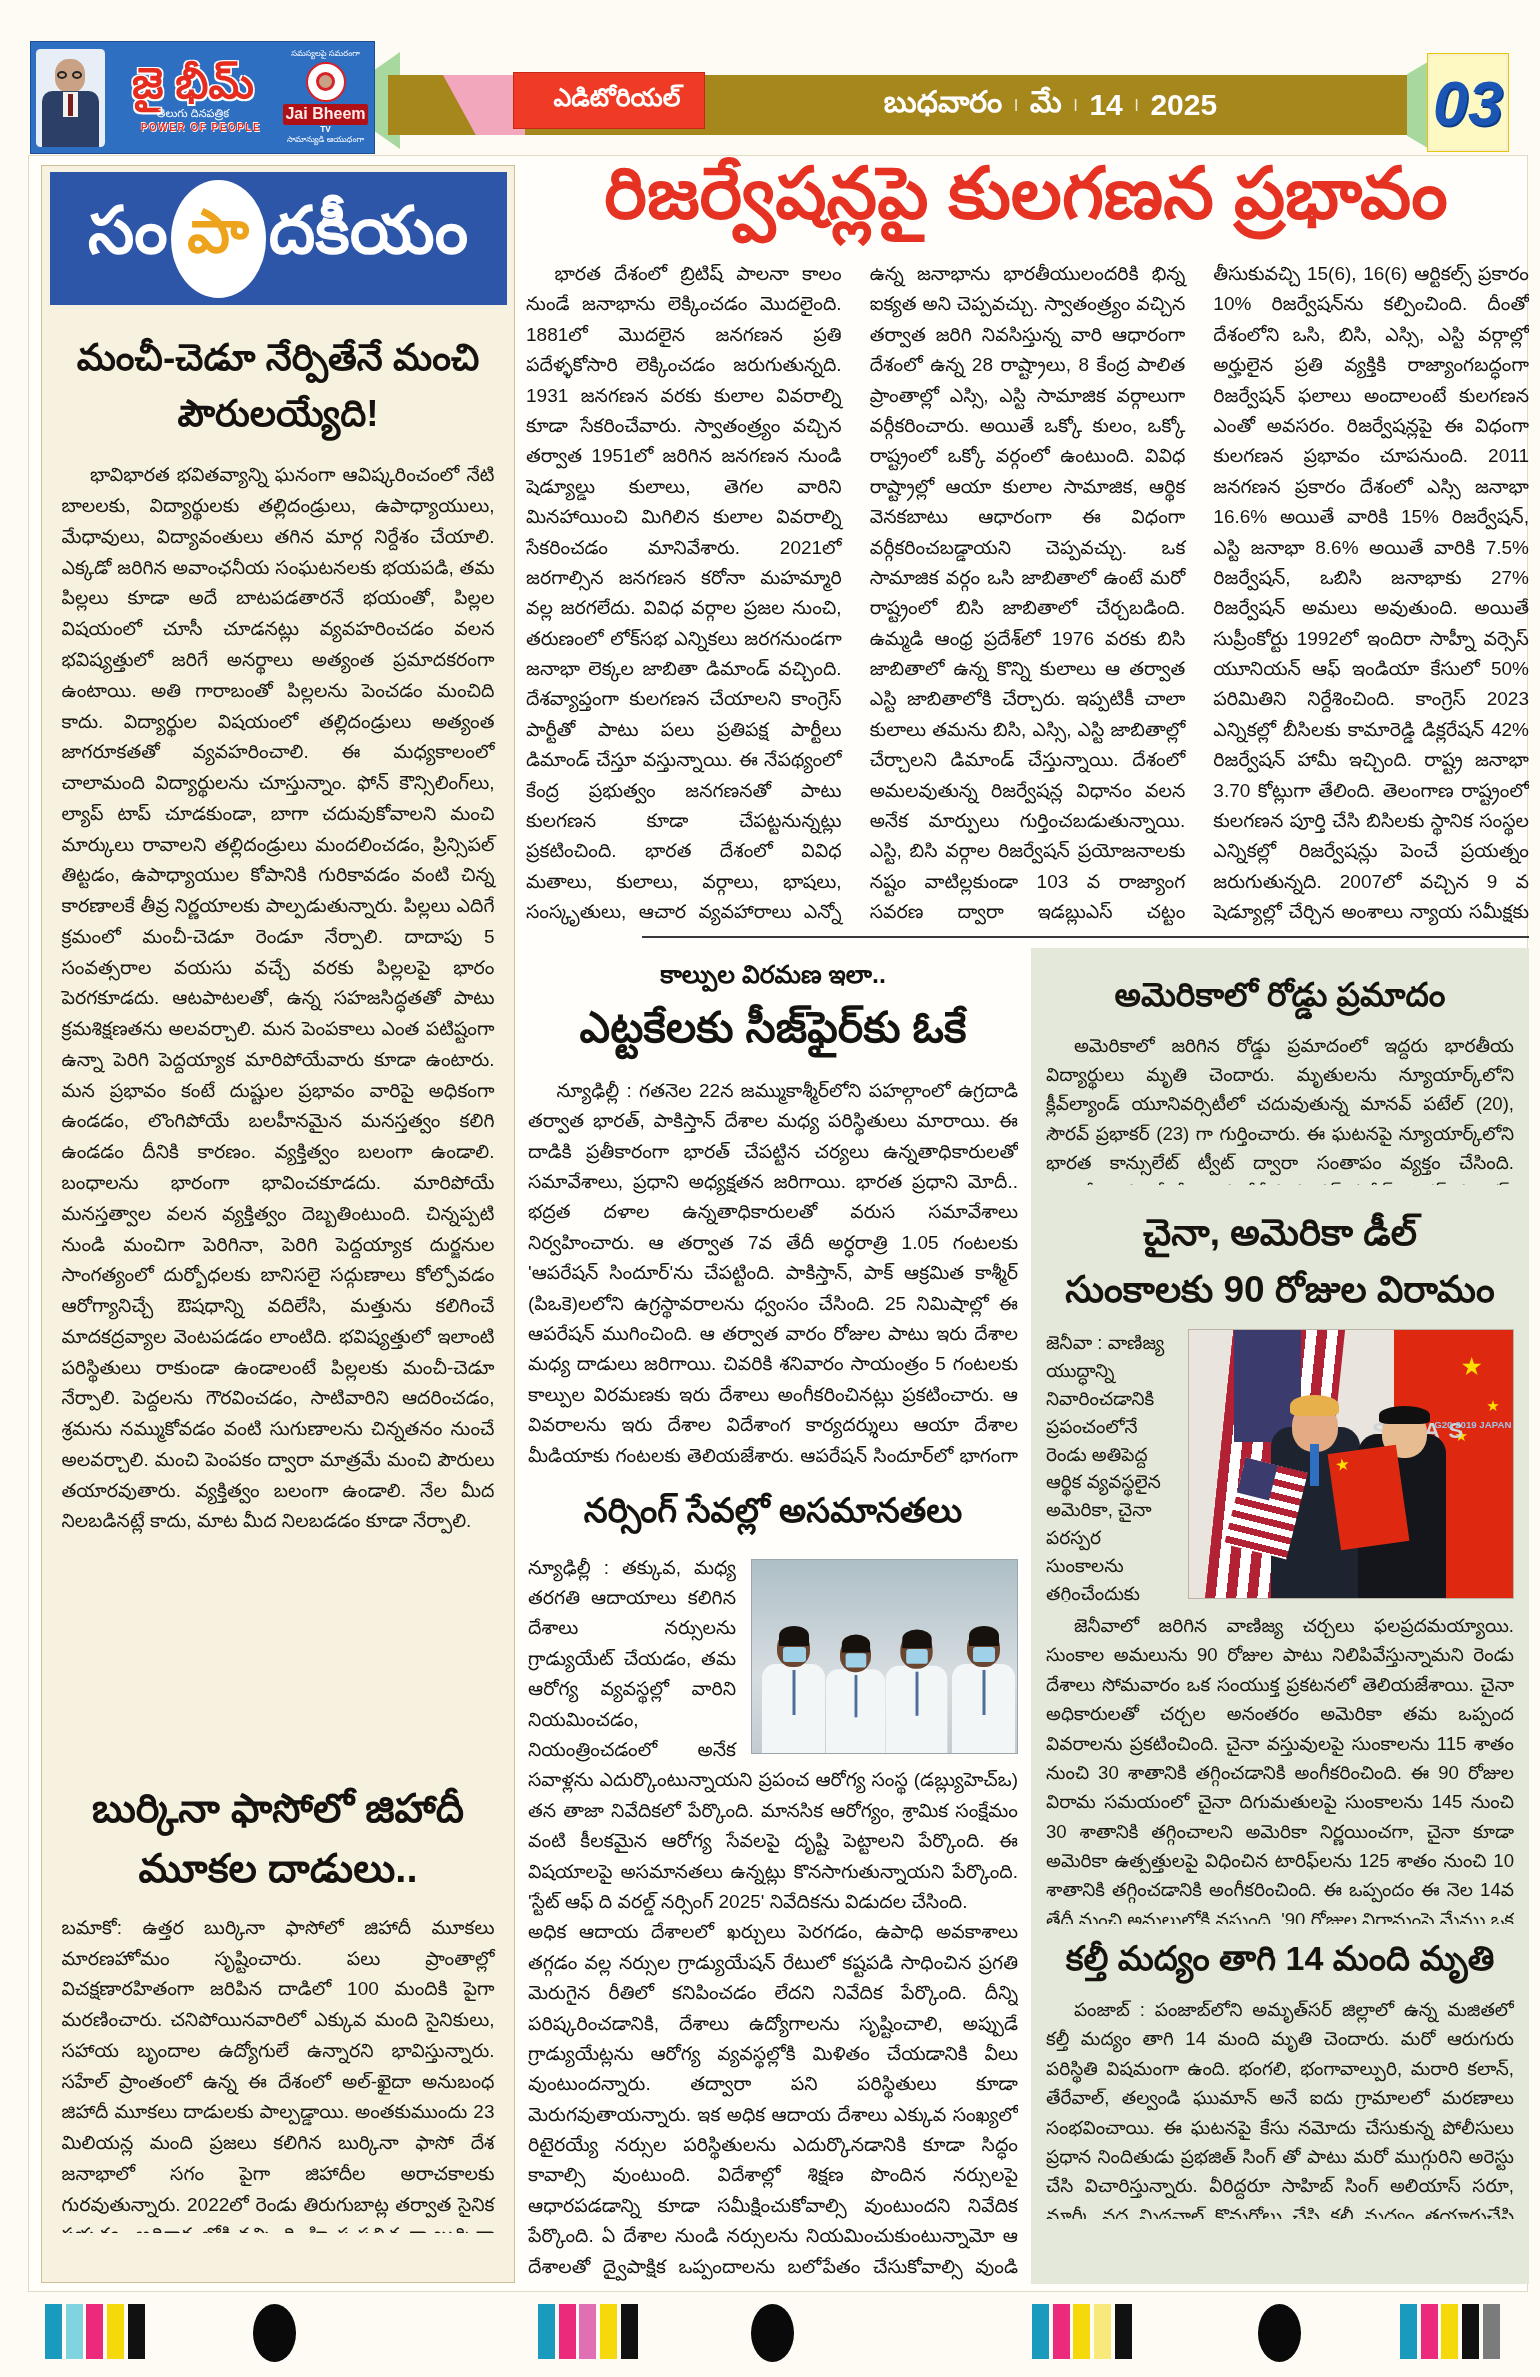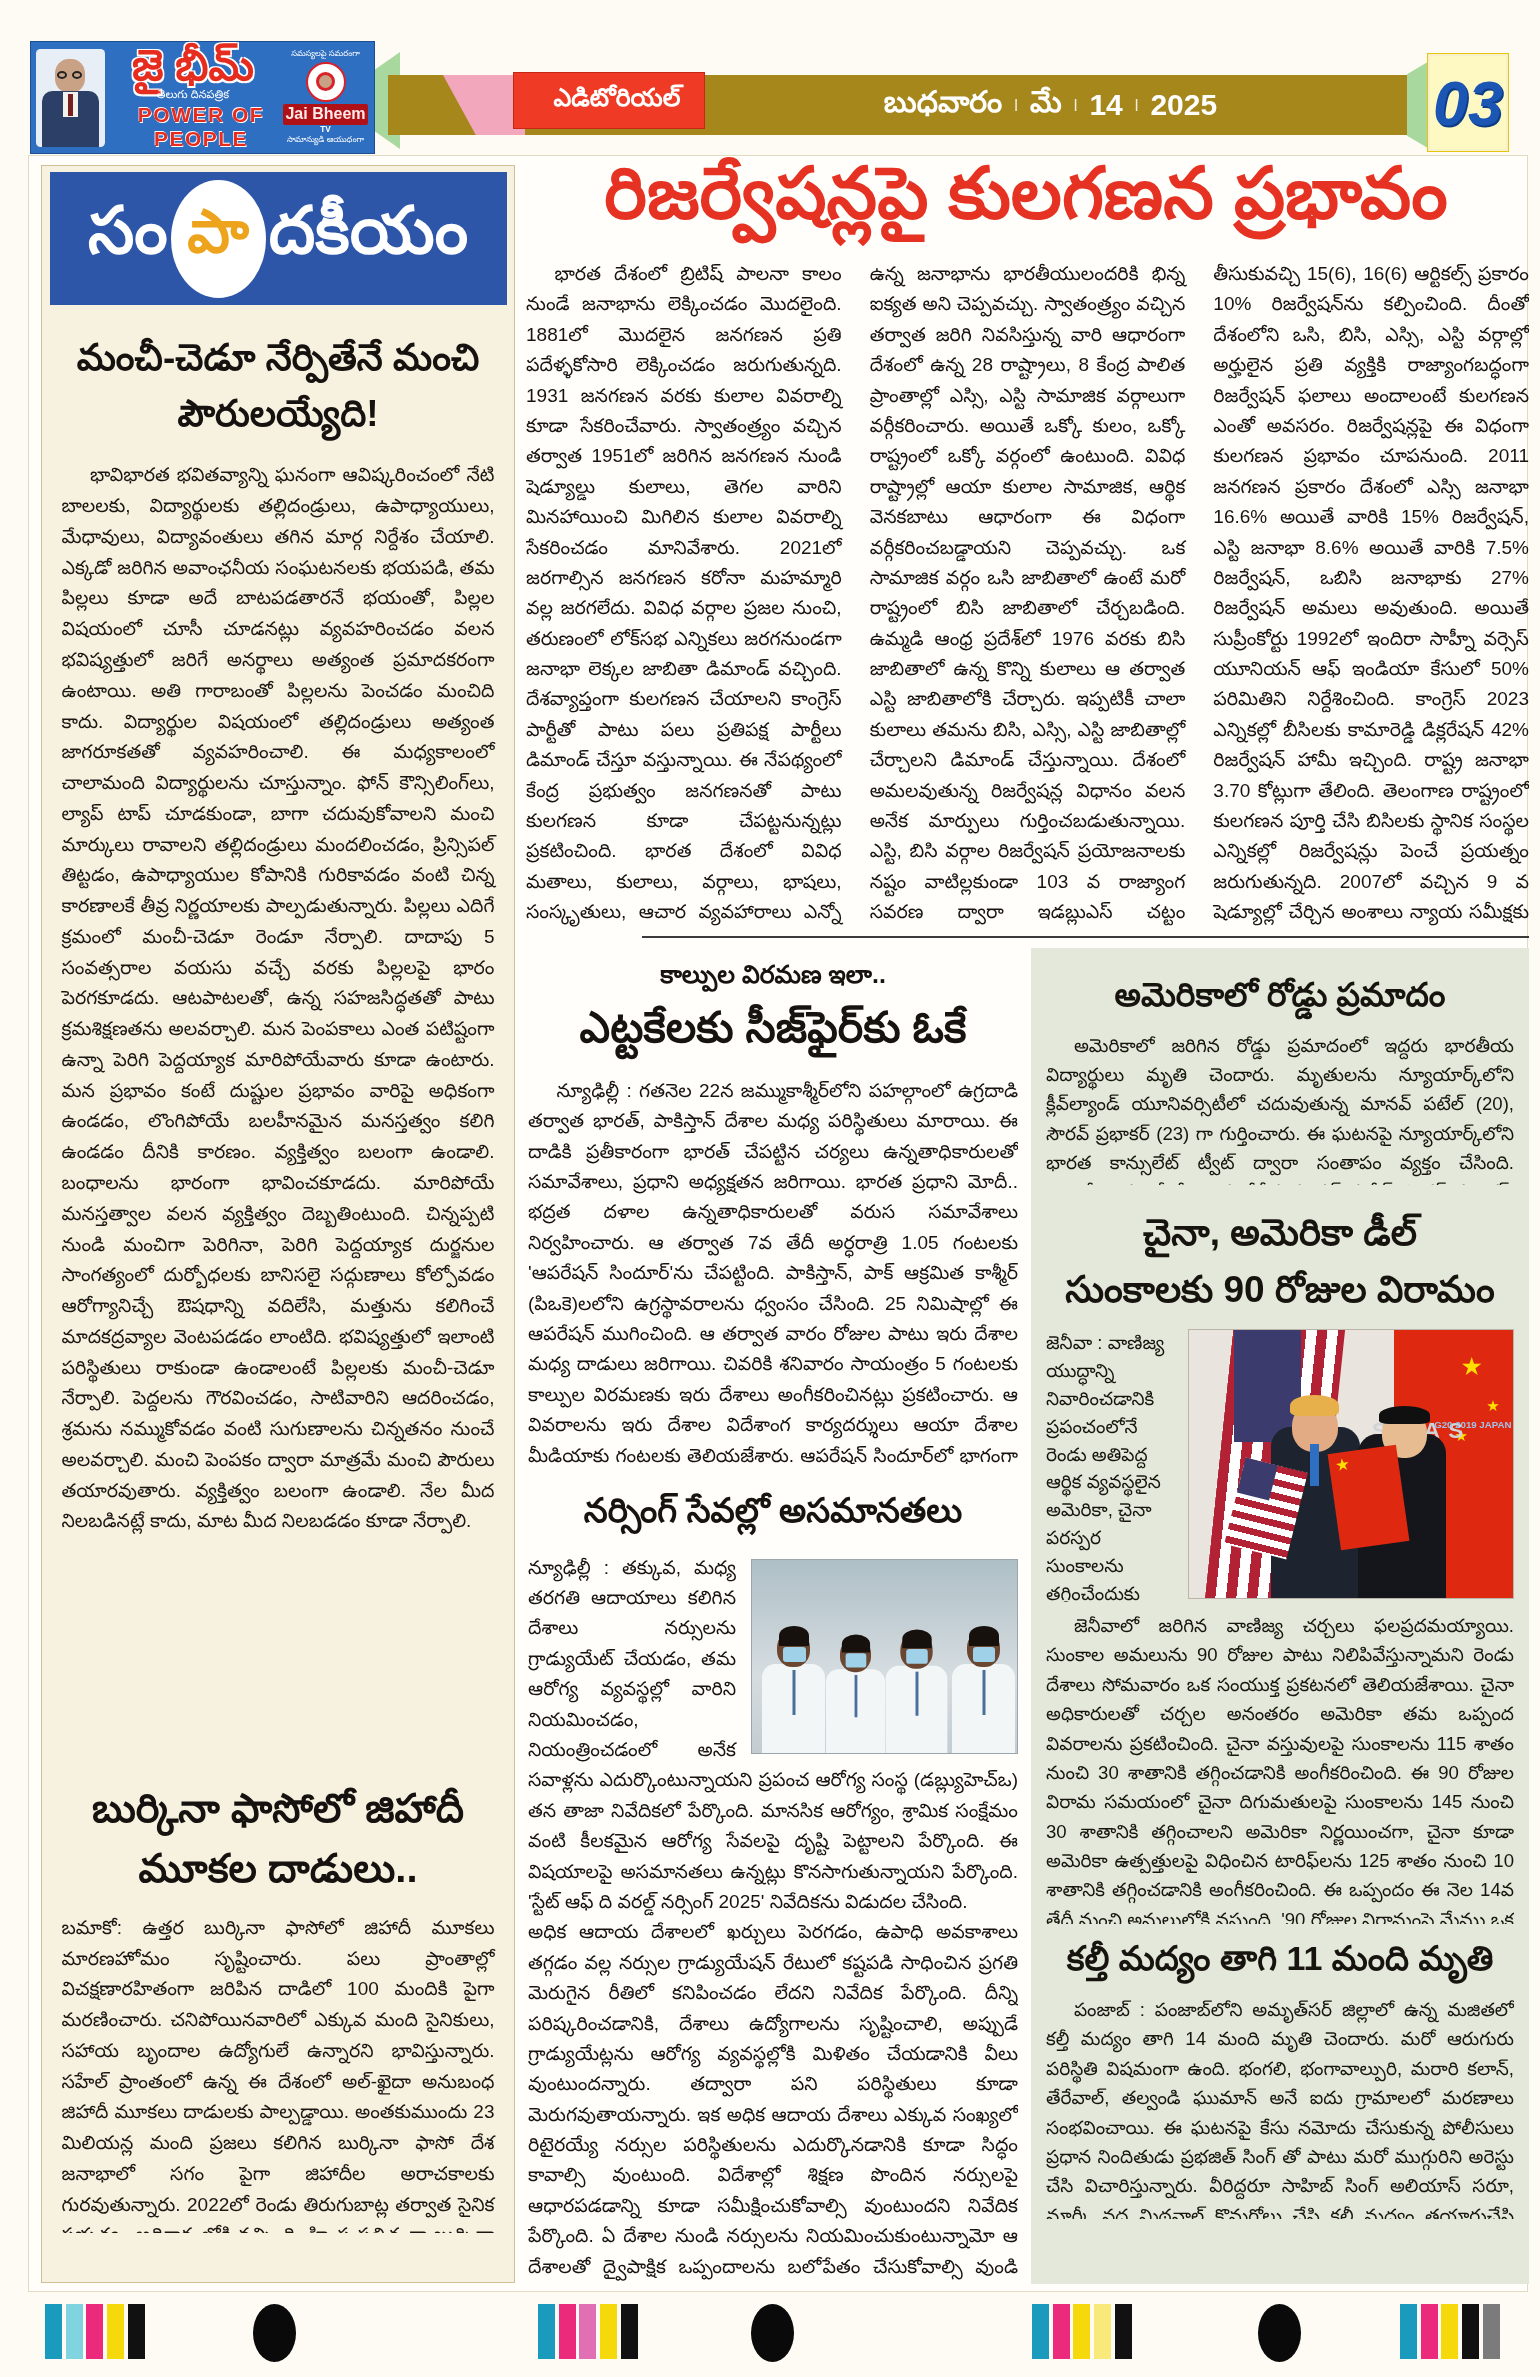--- a/index.html
+++ b/index.html
@@ -13,21 +13,21 @@
   .ambedkar { width:69px; height:98px; background:#e8eef6; border-radius:4.5px; position:relative; overflow:hidden; flex:0 0 auto; }
   .ambedkar .head { position:absolute; left:19.4px; top:10.4px; width:30px; height:33px; background:#c9a184; border-radius:45% 45% 40% 40%; }
   .ambedkar .glass1,.ambedkar .glass2 { position:absolute; top:22.4px; width:10.4px; height:8.2px; border:2.2px solid #222; border-radius:50%; }
   .ambedkar .glass1{ left:21px; } .ambedkar .glass2{ left:36px; }
   .ambedkar .suit { position:absolute; left:6px; top:42px; width:57px; height:57px; background:#2c3f66; border-radius:10.4px 10.4px 0 0; }
   .ambedkar .shirt { position:absolute; left:27px; top:43px; width:15px; height:25px; background:#f4f2ec; }
   .ambedkar .tie { position:absolute; left:32px; top:45px; width:5.2px; height:22.4px; background:#7a1f1f; }
   .logo-mid { flex:1 1 auto; text-align:center; color:#fff; position:relative; padding:0 3px; }
   .logo-title { font-size:43px; font-weight:800; color:#e62c1f; text-shadow:1.5px 1.5px 0 #fff,-1.5px -1.5px 0 #fff,1.5px -1.5px 0 #fff,-1.5px 1.5px 0 #fff; line-height:1.0; }
   .logo-sub { font-size:11.2px; color:#fff; margin-top:1.5px; }
-  .logo-slogan { font-size:21px; font-weight:800; color:#e62c1f; letter-spacing:1.5px; text-shadow:0.7px 0.7px 0 #fff,-0.7px -0.7px 0 #fff;padding-left:16px; }
+  .logo-slogan { font-size:10px; font-weight:800; color:#e62c1f; letter-spacing:1.5px; text-shadow:0.7px 0.7px 0 #fff,-0.7px -0.7px 0 #fff;padding-left:16px; }
   .logo-right { flex:0 0 auto; width:88px; text-align:center; color:#fff; font-size:8.2px; line-height:1.3; }
   .tv-circle { width:40px; height:40px; background:#fff; border-radius:50%; margin:2.2px auto; border:2.2px solid #d8222a; display:flex; align-items:center; justify-content:center; }
   .tv-face { width:19.4px; height:19.4px; border-radius:50%; background:#c9a184; border:3px solid #d8222a; }
   .tv-name { color:#ffe9e9; font-weight:800; font-size:16px; background:#b01116; border-radius:2.2px; padding:0 2.2px; display:inline-block; }
   .arrow-green { position:absolute; left:375px; top:52px; width:25px; height:97px; background:#a9d89e; clip-path:polygon(0 18%,100% 0,100% 100%,0 82%); }
   .date-bar { position:absolute; left:388px; top:75px; width:1023px; height:60px; background:#a5871c; }
   .pink-tri { position:absolute; left:443px; top:75px; width:82px; height:60px; background:#f2a7bc; clip-path:polygon(0 0,100% 0,100% 100%,40% 100%); }
   .edit-box { position:absolute; left:513px; top:72px; width:192px; height:57px; background:#ef3b25; border:1.5px solid #c52814; display:flex; align-items:center; justify-content:center;padding-left:16px; }
   .edit-box span { color:#fff; font-size:25px; font-weight:700; }
   .date-text { position:absolute; left:715px; top:75px; width:671px; height:60px; display:flex; align-items:center; justify-content:center; gap:12px; color:#fff; }
@@ -265,21 +265,21 @@
           </div>
         <div class="smflag-cn">
             <span class="star" style="left:6px; top:3px; font-size:16.4px;">★</span>
           </div>
       </div>
     </div>
     <div class="rp-body cn">
         <p>జెనీవాలో జరిగిన వాణిజ్య చర్చలు ఫలప్రదమయ్యాయి. సుంకాల అమలును 90 రోజుల పాటు నిలిపివేస్తున్నామని రెండు దేశాలు సోమవారం ఒక సంయుక్త ప్రకటనలో తెలియజేశాయి. చైనా అధికారులతో చర్చల అనంతరం అమెరికా తమ ఒప్పంద వివరాలను ప్రకటించింది. చైనా వస్తువులపై సుంకాలను 115 శాతం నుంచి 30 శాతానికి తగ్గించడానికి అంగీకరించింది. ఈ 90 రోజుల విరామ సమయంలో చైనా దిగుమతులపై సుంకాలను 145 నుంచి 30 శాతానికి తగ్గించాలని అమెరికా నిర్ణయించగా, చైనా కూడా అమెరికా ఉత్పత్తులపై విధించిన టారిఫ్‌లను 125 శాతం నుంచి 10 శాతానికి తగ్గించడానికి అంగీకరించింది. ఈ ఒప్పందం ఈ నెల 14వ తేదీ నుంచి అమలులోకి వస్తుంది. '90 రోజుల విరామంపై మేము ఒక ఒప్పందానికి వచ్చాము. సుంకాల స్థాయిని గణనీయంగా తగ్గించాలని ఇరుపక్షాలు నిర్ణయించాయి' అని బెస్సెంట్ విలేకరులతో అన్నారు. చైనాతో చర్చలు నిర్మాణాత్మకంగా సాగాయని, రెండు దేశాలు ఒప్పందాన్ని ప్రకటించడాన్ని స్వాగతిస్తున్నామని ప్రపంచ వాణిజ్య సంస్థ పేర్కొంది. ఆ ఒప్పందం అమెరికా ముందుకు వస్తుందని చైనా వాణిజ్య మంత్రిత్వ శాఖ తెలిపింది. గత నెల 2వ తేదీ నుంచి అమలు చేస్తున్న ప్రతీకార సుంకాలకు ఇది విరామం ఇవ్వనుంది.</p>
       </div>
 
-    <div class="rp-h3">కల్తీ మద్యం తాగి 11 మంది మృతి</div>
+    <div class="rp-h3">కల్తీ మద్యం తాగి 14 మంది మృతి</div>
     <div class="rp-body lq">
         <p>పంజాబ్ : పంజాబ్‌లోని అమృత్‌సర్ జిల్లాలో ఉన్న మజితలో కల్తీ మద్యం తాగి 14 మంది మృతి చెందారు. మరో ఆరుగురు పరిస్థితి విషమంగా ఉంది. భంగలి, భంగావాల్పురి, మరారి కలాన్, తేరేవాల్, తల్వండి ఘుమాన్ అనే ఐదు గ్రామాలలో మరణాలు సంభవించాయి. ఈ ఘటనపై కేసు నమోదు చేసుకున్న పోలీసులు ప్రధాన నిందితుడు ప్రభజిత్ సింగ్ తో పాటు మరో ముగ్గురిని అరెస్టు చేసి విచారిస్తున్నారు. వీరిద్దరూ సాహిబ్ సింగ్ అలియాస్ సరూ, మార్కీ వద్ద మిథనాల్ కొనుగోలు చేసి కల్తీ మద్యం తయారుచేసి విక్రయించినట్లు గుర్తించారు.</p>
       </div>
   </div>
 
   <div class="marks">
     <div class="barset" style="left:45px;">
       <i style="background:#1a9bbd;"></i>
         <i style="background:#7fd4e0;"></i>
         <i style="background:#ec2a7c;"></i>

